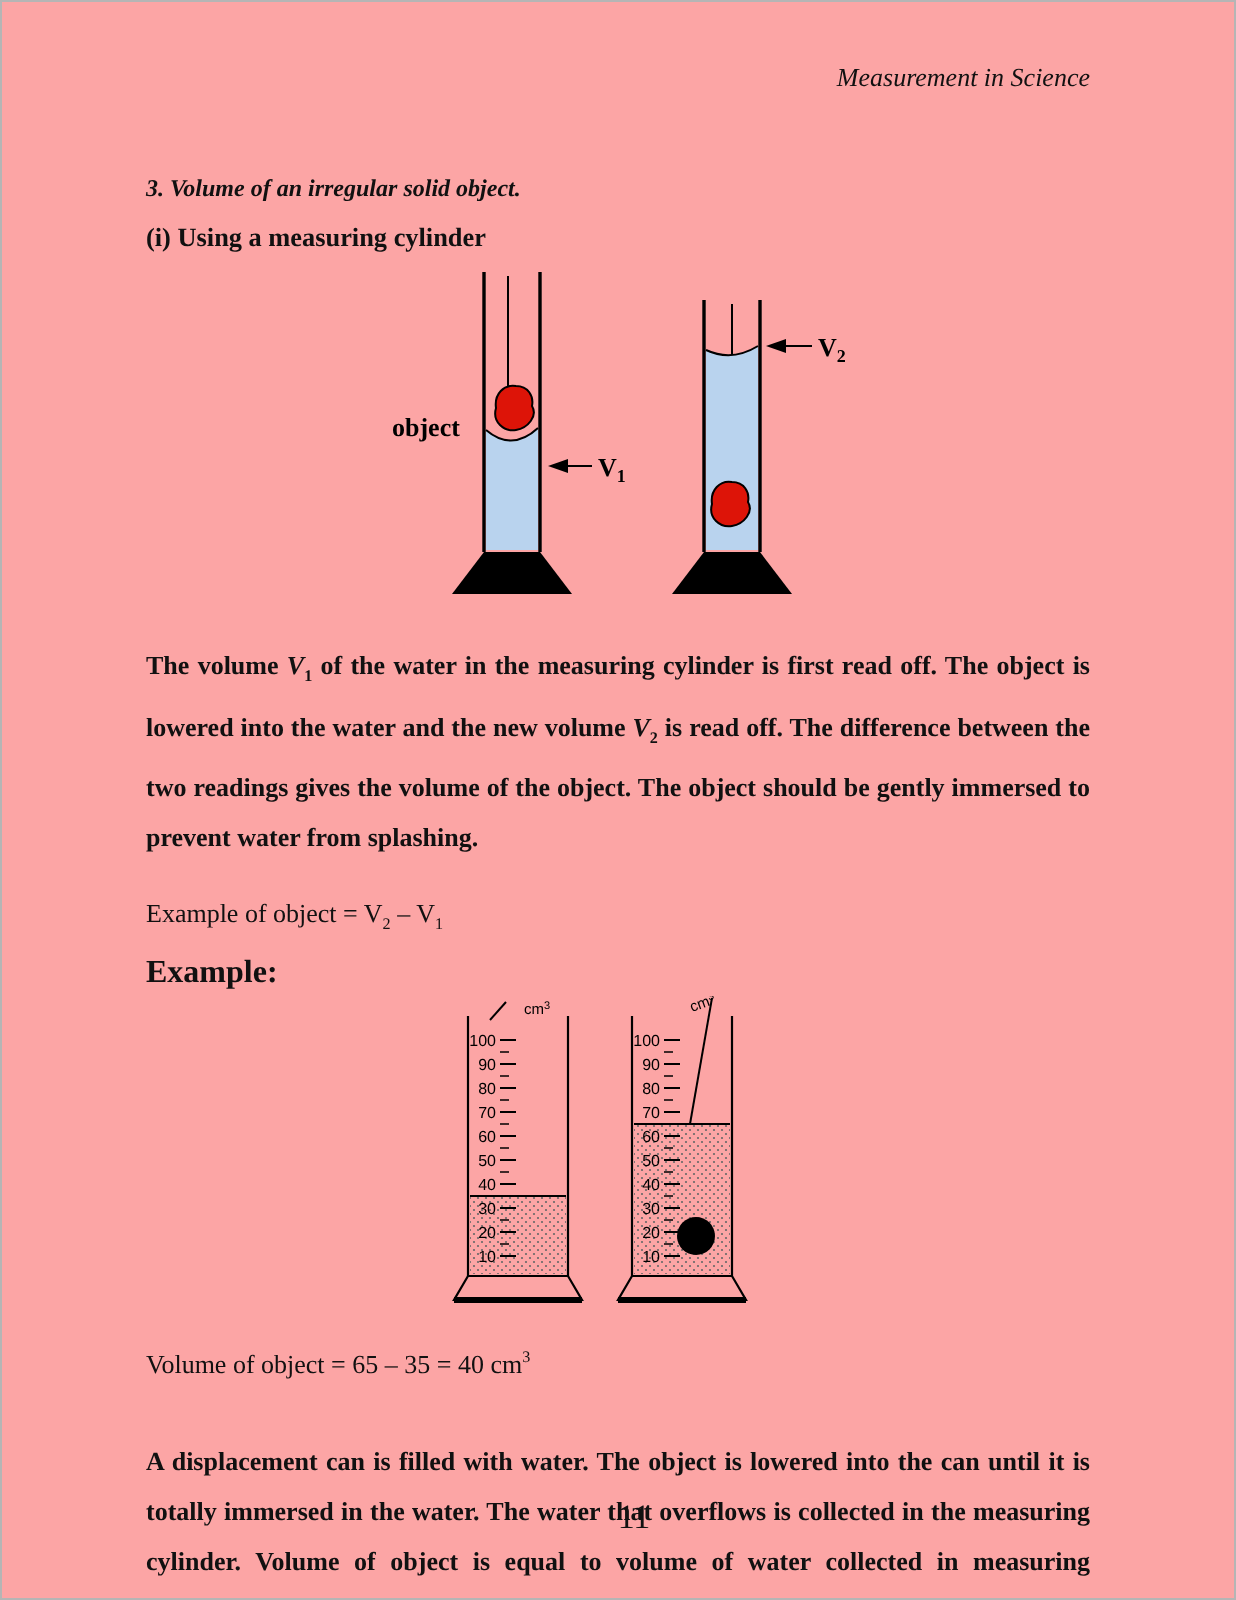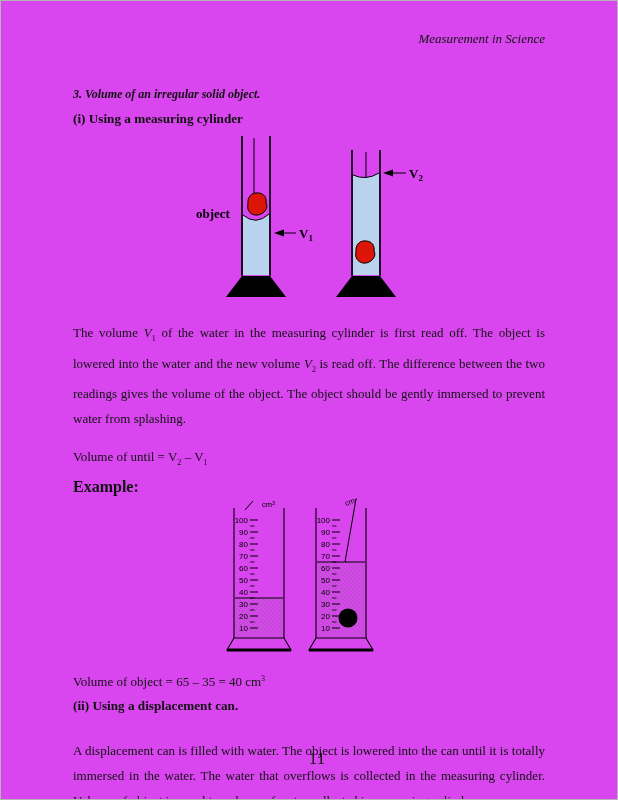--- a/index.html
+++ b/index.html
@@ -1,34 +1,34 @@
 <!DOCTYPE html>
 <html><head>
 <meta charset="utf-8">
 <style>
   html, body { margin: 0; padding: 0; background: #ffffff; }
   .page {
     position: relative;
     width: 618px; height: 800px;
     box-sizing: border-box;
-    background: #d946ef;
+    background: #fca5a5;
     border: 1px solid #b5b5b5;
     padding: 30px 72px 0 72px;
     font-family: "Liberation Serif", serif;
     color: #111111;
     font-size: 13px;
     overflow: hidden;
   }
   .header { font-style: italic; text-align: right; font-size: 13px; }
   .h-section { margin-top: 40px; font-weight: bold; font-style: italic; font-size: 12px; }
   .h-method { margin-top: 9px; font-weight: bold; font-size: 13.2px; }
   .h-example { margin-top: 3px; font-weight: bold; font-size: 16px; }
   .fig1 { margin: 5px 0 0 103px; }
   .fig2 { margin: 2px 0 0 153px; }
-  .para { margin-top: 14px; text-align: justify; line-height: 25px; }
+  .para { margin-top: 14px; text-align: justify; line-height: 25px; font-weight: bold; }
   .line { line-height: 25px; }
   .f2 { margin-top: 6px; }
   .m2 { margin-top: 4px; }
   .p2 { margin-top: 24px; }
   sub, sup { font-size: 0.62em; }
   .var { font-style: italic; }
   .pageno { position: absolute; left: 16px; right: 0; bottom: 30px; text-align: center; font-size: 17px; }
   .fig-bold { font: bold 13px "Liberation Serif", serif; fill: #000; }
   .tick-label { font: 8px "Liberation Sans", sans-serif; fill: #000; }
   .unit-label { font: 7.5px "Liberation Sans", sans-serif; fill: #000; }
@@ -70,21 +70,21 @@
         <path d="M176,144 L160,165 L220,165 L204,144 Z" fill="#000"></path>
         <line x1="217" y1="41" x2="230" y2="41" stroke="#000" stroke-width="1"></line>
         <path d="M207,41 L217,37.5 L217,44.5 Z" fill="#000"></path>
         <text x="233" y="46" class="fig-bold"><tspan>V</tspan><tspan dy="3" font-size="9">2</tspan></text>
       </g>
     </svg>
   </div>
 
   <p class="para"><span>The volume </span><i class="var">V</i><sub>1</sub><span> of the water in the measuring cylinder is first read off. The object is lowered into the water and the new volume </span><i class="var">V</i><sub>2</sub><span> is read off. The difference between the two readings gives the volume of the object. The object should be gently immersed to prevent water from splashing.</span></p>
 
-  <div class="line"><span>Volume of until =  </span><span>V</span><sub>2</sub><span> – </span><span>V</span><sub>1</sub></div>
+  <div class="line"><span>Example of object =  </span><span>V</span><sub>2</sub><span> – </span><span>V</span><sub>1</sub></div>
 
   <div class="h-example">Example:</div>
 
   <div class="fig2">
     <svg width="165" height="158" viewBox="0 0 165 158">
       <defs>
         <pattern id="stipple" width="4" height="4" patternUnits="userSpaceOnUse">
           <circle cx="1" cy="1" r="0.55" fill="#666"></circle>
           <circle cx="3" cy="3" r="0.55" fill="#666"></circle>
         </pattern>
@@ -138,19 +138,18 @@
           <text class="tick-label" x="104" y="109" text-anchor="end">30</text>
           <text class="tick-label" x="104" y="121" text-anchor="end">20</text>
           <text class="tick-label" x="104" y="133" text-anchor="end">10</text>
         </g>
       </g>
     </svg>
   </div>
 
   <div class="line f2"><span>Volume of object =  65 – 35 =  40 cm</span><sup>3</sup></div>
 
-  <div class="h-method m2">(ii) Using a displacement can.</div>
 
   <p class="para p2">A displacement can is filled with water. The object is lowered into the can until it is totally immersed in the water. The water that overflows is collected in the measuring cylinder. Volume of object is equal to volume of water collected in measuring cylinder.</p>
 
   <div class="pageno">11</div>
 
 </div>
 
 </body></html>

